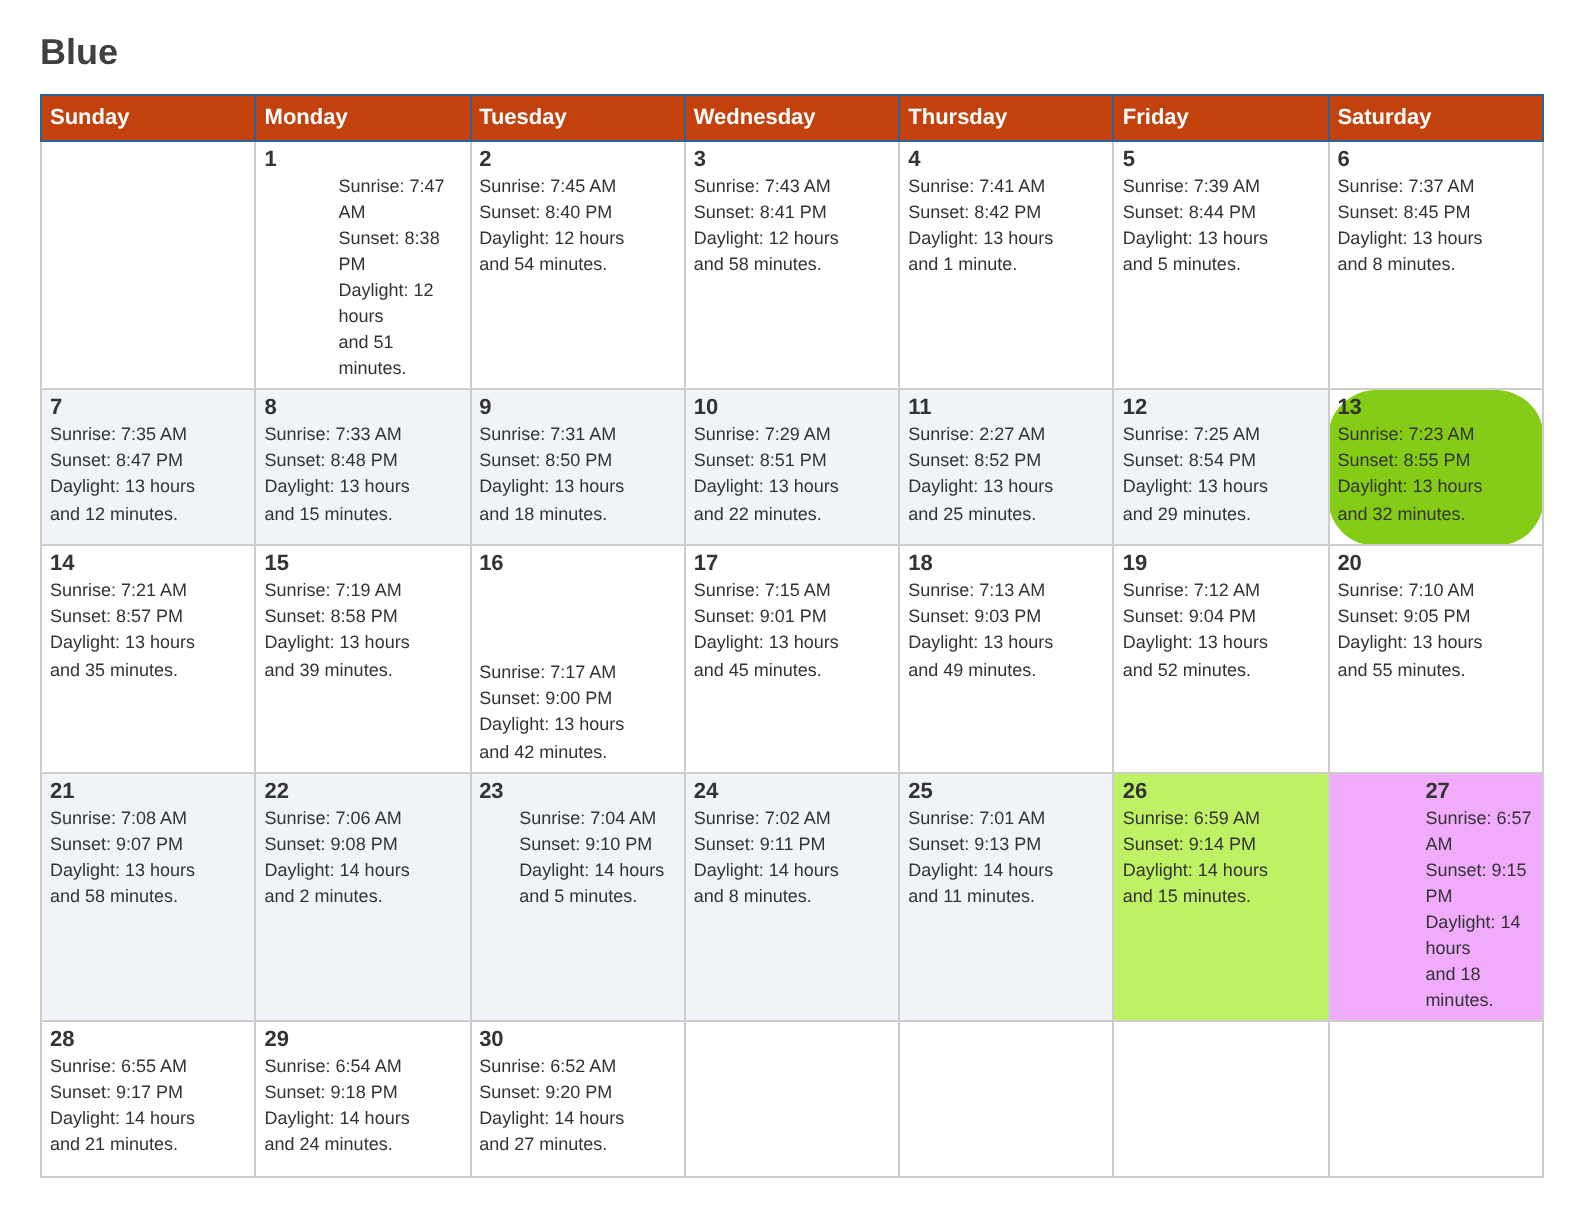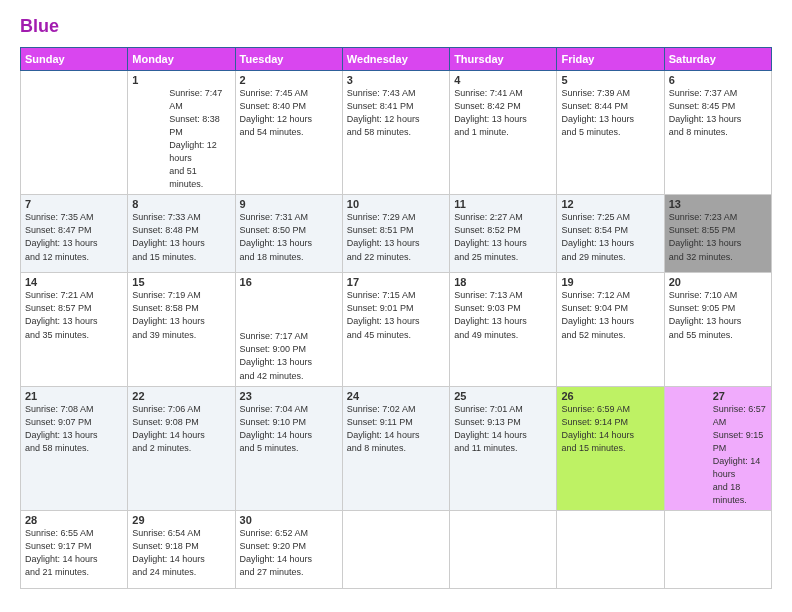--- a/index.html
+++ b/index.html
@@ -52,21 +52,21 @@
     .location {
       font-size: 14px;
       color: #555;
     }
     table {
       width: 100%;
       border-collapse: collapse;
       table-layout: fixed;
     }
     thead tr th {
-      background-color: #d946ef;
+      background-color: #c2410c;
       color: #fff;
       font-size: 11px;
       font-weight: bold;
       padding: 5px 4px;
       text-align: left;
       border: 1px solid #2e6099;
     }
     tbody tr td {
       border: 1px solid #ccc;
       vertical-align: top;
@@ -95,21 +95,21 @@
       background: #fff !important;
     }
   </style>
 </head>
 <body>
 
 <div class="page">
   <div class="header">
     <div class="logo">
       <div>
-        <div style="font-size:18px;font-weight:bold;color:#a21caf;margin-top:-2px;">Blue</div>
+        <div style="font-size:18px;font-weight:bold;color:#404040;margin-top:-2px;">Blue</div>
       </div>
     </div>
     <div class="title-block">
       <div class="month-title"></div>
       <div class="location"></div>
     </div>
   </div>
 
   <table>
     <thead>
@@ -205,21 +205,21 @@
 Daylight: 13 hours
 and 25 minutes.</div>
           </td>
           <td style="background: rgb(240, 244, 248);">
             <span class="day-number">12</span>
             <div class="day-info" style="white-space: pre-line;">Sunrise: 7:25 AM
 Sunset: 8:54 PM
 Daylight: 13 hours
 and 29 minutes.</div>
           </td>
-          <td style="background: #a3a3a3;">
+          <td style="background: #84cc16; border-radius: 24px;">
             <span class="day-number">13</span>
             <div class="day-info" style="white-space: pre-line;">Sunrise: 7:23 AM
 Sunset: 8:55 PM
 Daylight: 13 hours
 and 32 minutes.</div>
           </td>
         </tr>
         <tr>
           <td>
             <span class="day-number">14</span>
@@ -281,21 +281,21 @@
           </td>
           <td style="background: rgb(240, 244, 248);">
             <span class="day-number">22</span>
             <div class="day-info" style="white-space: pre-line;">Sunrise: 7:06 AM
 Sunset: 9:08 PM
 Daylight: 14 hours
 and 2 minutes.</div>
           </td>
           <td style="background: rgb(240, 244, 248);">
             <span class="day-number">23</span>
-            <div class="day-info" style="white-space: pre-line;">Sunrise: 7:04 AM
+            <div class="day-info" style="white-space: pre-line; margin-left: 20px;">Sunrise: 7:04 AM
 Sunset: 9:10 PM
 Daylight: 14 hours
 and 5 minutes.</div>
           </td>
           <td style="background: rgb(240, 244, 248);">
             <span class="day-number">24</span>
             <div class="day-info" style="white-space: pre-line;">Sunrise: 7:02 AM
 Sunset: 9:11 PM
 Daylight: 14 hours
 and 8 minutes.</div>

